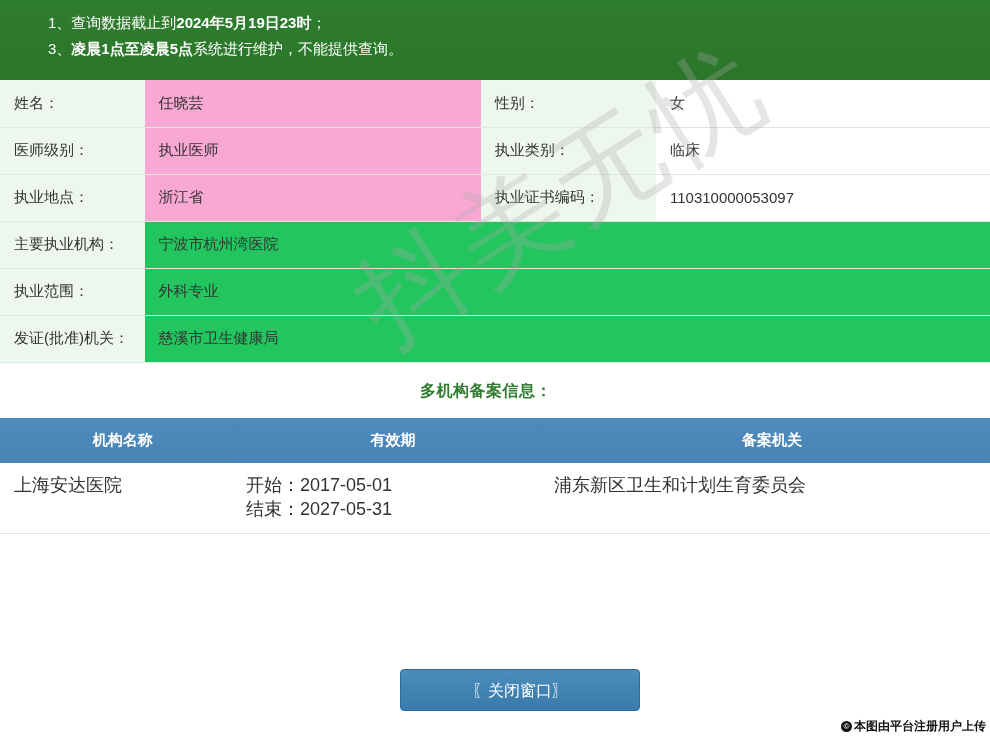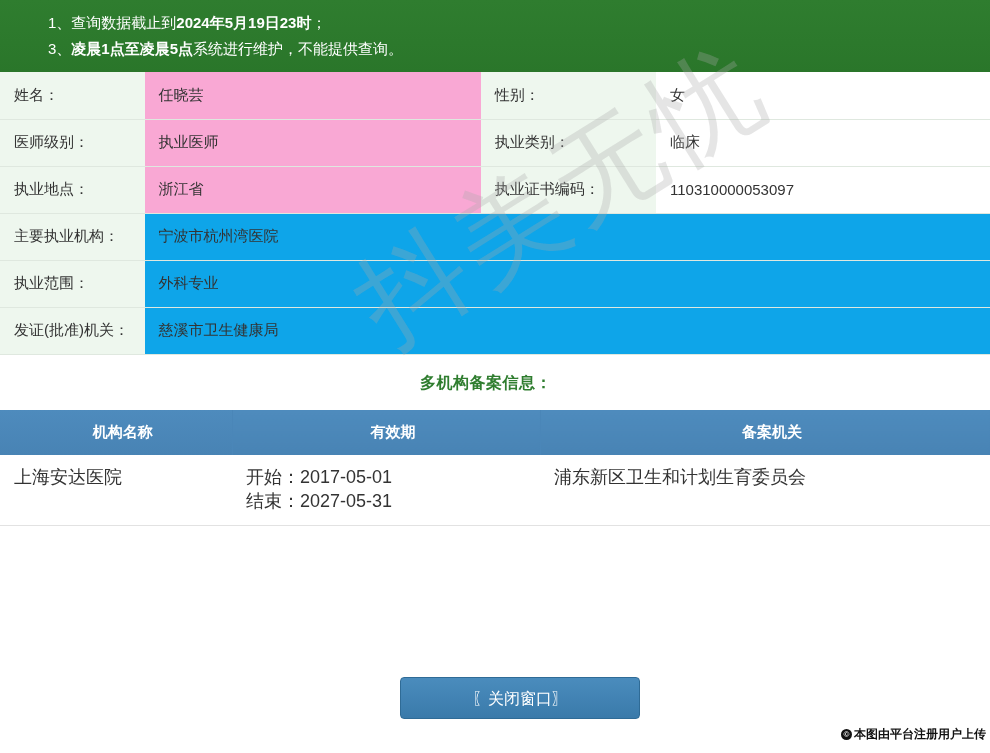--- a/index.html
+++ b/index.html
@@ -16,21 +16,21 @@
     position: relative;
     overflow: hidden;
   }
 
   
   .notice {
     background: #2c7a2c;
     background: linear-gradient(#2f7d2f, #2a762a);
     color: #ffffff;
     padding: 10px 0 12px 0;
-    height: 72px;
+    height: 80px;
     box-sizing: border-box;
   }
   .notice-line {
     padding: 2px 0 2px 48px;
     font-size: 15px;
     line-height: 22px;
     white-space: nowrap;
   }
   .notice-line b { font-weight: bold; }
 
@@ -62,21 +62,21 @@
   }
   td.val {
     background: #f9a8d4;
     width: 307px;
   }
   td.val2 {
     background: #ffffff;
     width: 305px;
   }
   td.val-wide {
-    background: #0ea5e9;
+    background: #22c55e;
   }
 
   
   .section-title {
     text-align: center;
     color: #2f7d2f;
     font-weight: bold;
     font-size: 16px;
     padding: 18px 18px 16px 0;
     letter-spacing: 0.5px;
@@ -128,21 +128,21 @@
     white-space: nowrap;
     letter-spacing: 6px;
     user-select: none;
   }
 
   
   .footer {
     position: absolute;
     left: 0;
     right: 0;
-    bottom: 8px;
+    bottom: 16px;
     height: 68px;
   }
   .close-btn {
     position: absolute;
     left: 400px;
     top: 0;
     width: 240px;
     height: 42px;
     background: #3c7fb1;
     background: linear-gradient(#4a8cbd, #3a7aaa);

